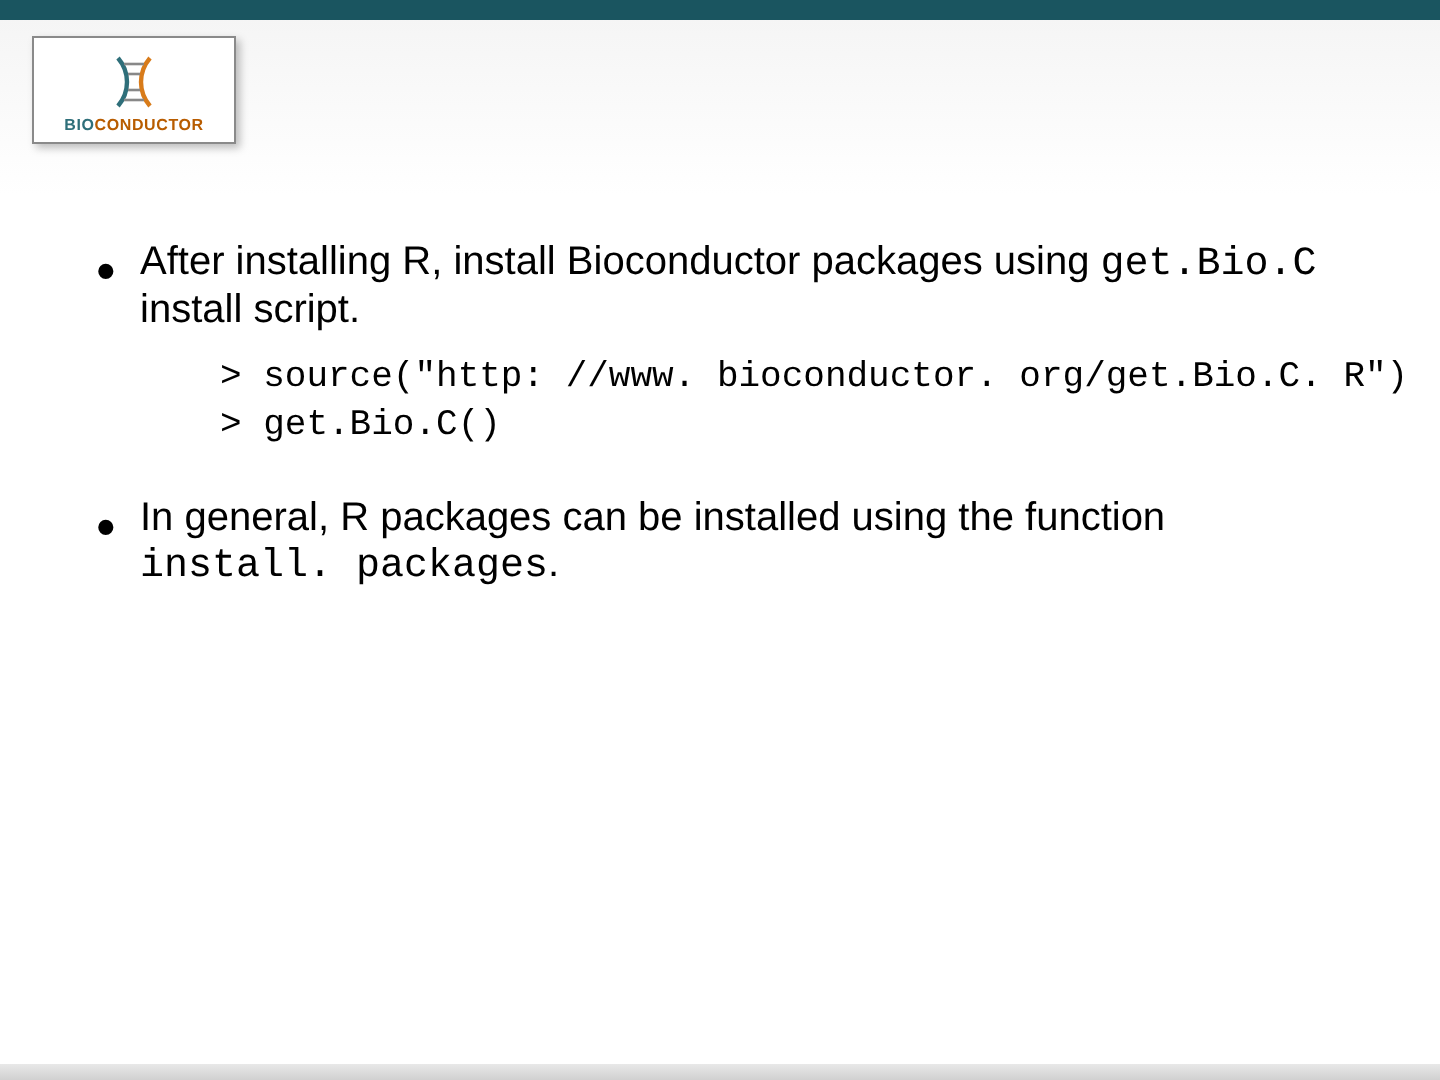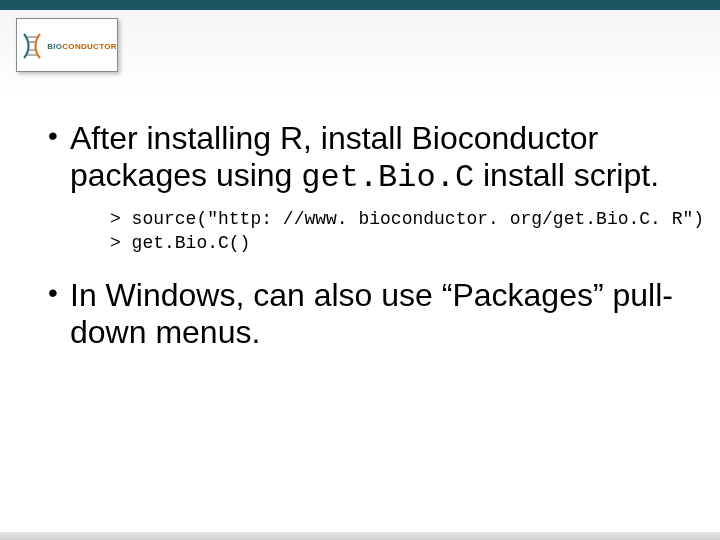--- a/index.html
+++ b/index.html
@@ -29,21 +29,21 @@
   .logo {
     position: absolute;
     top: 18px;
     left: 16px;
     width: 100px;
     height: 52px;
     border: 1px solid #8a8a8a;
     background: #ffffff;
     box-shadow: 2px 2px 4px rgba(0,0,0,0.25);
     display: flex;
-    flex-direction: row;
+    flex-direction: column;
     align-items: center;
     justify-content: center;
   }
   .logo-mark {
     width: 30px;
     height: 30px;
     margin-top: 2px;
     position: relative;
   }
   .logo-mark svg { width: 30px; height: 30px; display: block; }
@@ -73,21 +73,21 @@
   }
   ul.bullets {
     list-style: none;
     padding: 0;
     margin: 0;
     color: #000;
   }
   ul.bullets > li {
     position: relative;
     padding-left: 30px;
-    font-size: 32px;
+    font-size: 20px;
     line-height: 1.15;
     margin-bottom: 4px;
   }
   ul.bullets > li::before {
     content: "•";
     position: absolute;
     left: 8px;
     top: 0;
     font-size: 28px;
     color: #000;
@@ -140,19 +140,19 @@
       <li>
         <span>After installing R, install Bioconductor packages using </span><span class="mono">get.Bio.C</span><span> install script.</span>
       </li>
     </ul>
 
     <div class="code-block"><span>&gt; source("http: //www. bioconductor. org/get.Bio.C. R")</span>
 <span>&gt; get.Bio.C()</span></div>
 
     <ul class="bullets">
       <li>
-        <span>In Windows, can also use “Packages” pull-down menus.</span>
+        <span>In general, R packages can be installed using the function </span><span class="mono">install. packages</span><span>.</span>
       </li>
     </ul>
   </div>
 
   <div class="footbar"></div>
 </div>
 
 </body></html>

